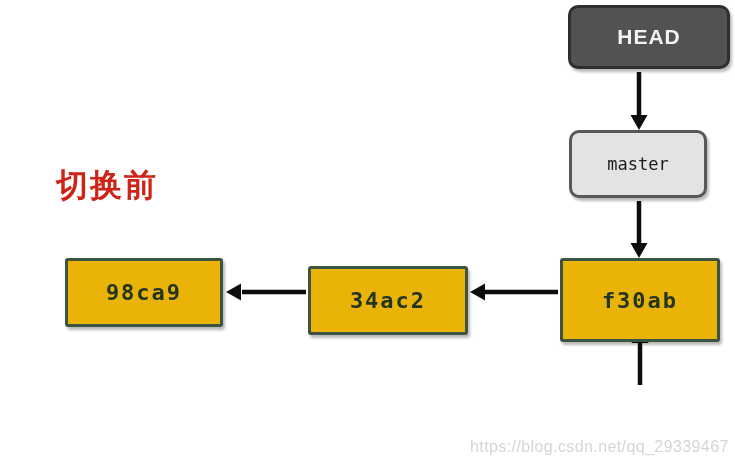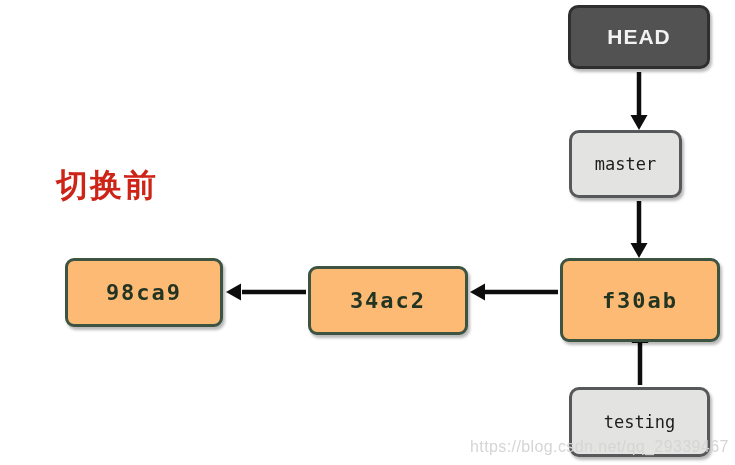--- a/index.html
+++ b/index.html
@@ -18,47 +18,47 @@
   .node {
     position: absolute;
     box-sizing: border-box;
     display: flex;
     align-items: center;
     justify-content: center;
     border-radius: 10px;
     box-shadow: 2px 3px 3px rgba(0,0,0,0.28);
   }
   .node-head {
-    left: 568px; top: 5px; width: 142px; height: 64px;
+    left: 568px; top: 5px; width: 162px; height: 64px;
     background: #525252;
     border: 3px solid #2f2f2f;
     color: #f2f2f2;
     font-family: "Liberation Sans", sans-serif;
     font-weight: bold;
     font-size: 21px;
     letter-spacing: 1px;
   }
   .node-branch {
     background: #e3e4e1;
     border: 3px solid #56585a;
     color: #1c1c1c;
     font-family: "DejaVu Sans Mono", monospace;
     font-size: 17px;
   }
-  .node-master  { left: 569px; top: 130px; width: 113px; height: 68px; }
+  .node-master  { left: 569px; top: 130px; width: 138px; height: 68px; }
   .node-testing { left: 569px; top: 387px; width: 141px; height: 70px; }
   .node-commit {
-    background: #fdba74;
+    background: #eab308;
     border: 3px solid #3e5442;
     color: #223422;
     font-family: "DejaVu Sans Mono", monospace;
     font-weight: bold;
     font-size: 22px;
     letter-spacing: 2px;
-    border-radius: 9px;
+    border-radius: 3px;
   }
   .node-98ca9 { left: 65px;  top: 258px; width: 158px; height: 69px; }
   .node-34ac2 { left: 308px; top: 266px; width: 160px; height: 69px; }
   .node-f30ab { left: 560px; top: 258px; width: 160px; height: 84px; }
 
   #arrow-layer {
     position: absolute;
     left: 0; top: 0;
     width: 735px; height: 465px;
     pointer-events: none;
@@ -135,19 +135,16 @@
   </div>
 
   <div class="node node-commit node-34ac2">
     <span>34ac2</span>
   </div>
 
   <div class="node node-commit node-f30ab">
     <span>f30ab</span>
   </div>
 
-  <div class="node node-branch node-testing">
-    <span>testing</span>
-  </div>
 
   <div class="watermark">https://blog.csdn.net/qq_29339467</div>
 
 </div>
 
 </body></html>

